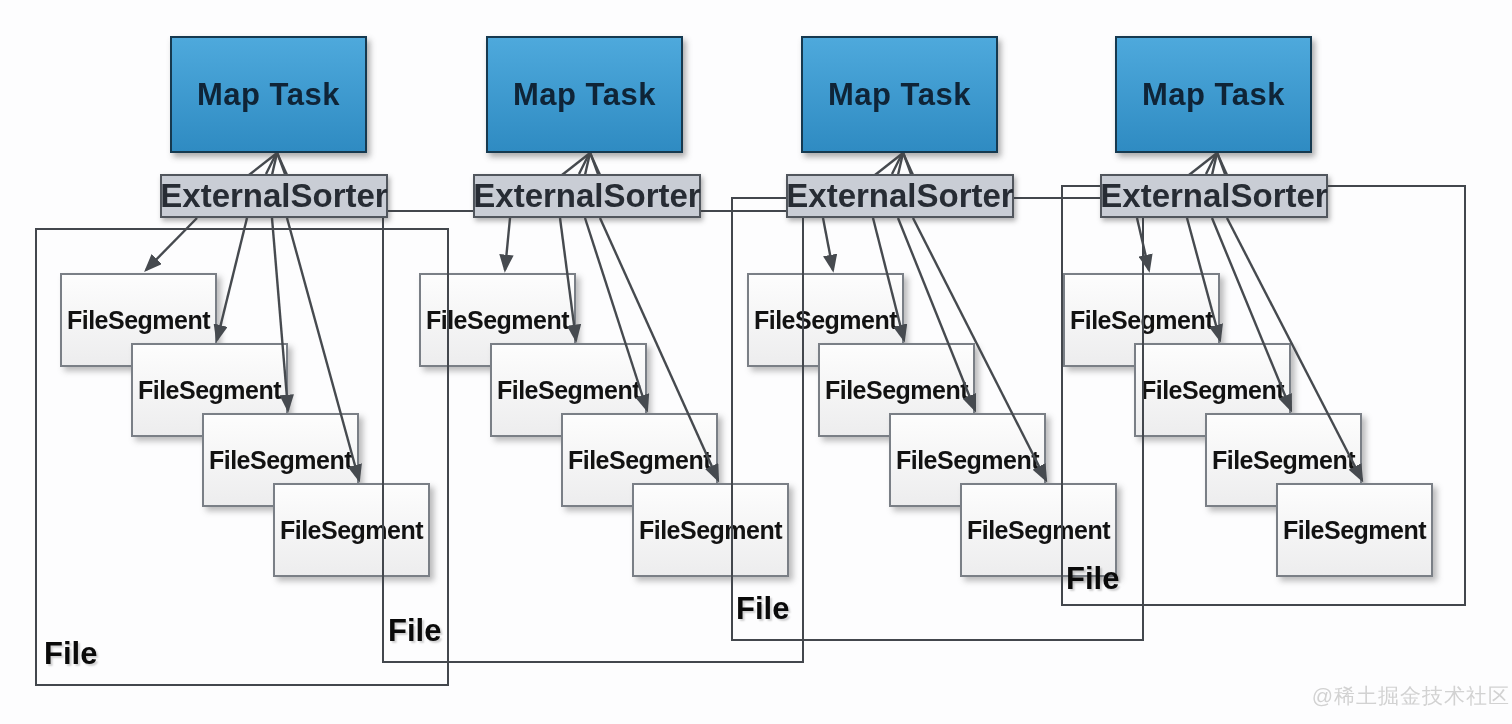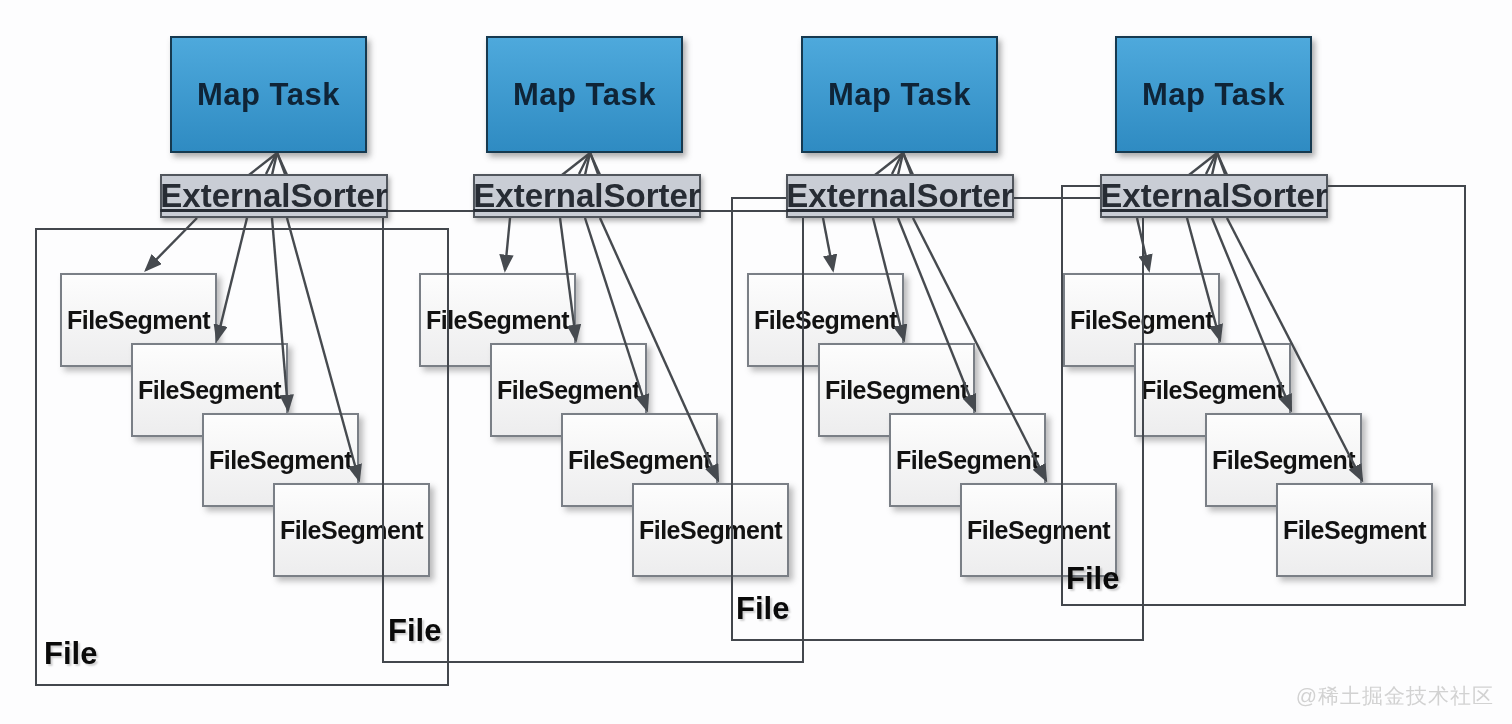--- a/index.html
+++ b/index.html
@@ -17,38 +17,37 @@
     box-shadow:3px 4px 6px rgba(70,70,70,.45);
     z-index:4;
   }
   .sorter{
     background:var(--sorter-fill,#c9cdd5);
     border:2px solid var(--sorter-border,#51565d);
     color:var(--sorter-text,#272c34);
     font-size:33px;white-space:nowrap;overflow:visible;
     box-shadow:2px 3px 5px rgba(60,60,60,.4);
     z-index:3;
-    text-decoration:underline;
   }
   .segment{
     background:linear-gradient(180deg,var(--seg-top,#fdfdfd) 0%,var(--seg-bot,#ededee) 100%);
     border:2px solid var(--seg-border,#7a7f86);
     color:var(--seg-text,#121212);
     font-size:25px;letter-spacing:-0.5px;white-space:nowrap;
     box-shadow:4px 4px 6px rgba(80,80,80,.38);
     z-index:1;
   }
   .file-label{
     position:absolute;font-weight:bold;font-size:31px;
     color:var(--file-text,#0a0a0a);z-index:3;
     text-shadow:2px 2px 2px rgba(0,0,0,.18);
   }
   #lines{position:absolute;left:0;top:0;z-index:2;pointer-events:none;}
   .watermark{
-    position:absolute;right:18px;bottom:14px;z-index:5;
+    position:absolute;right:2px;bottom:14px;z-index:5;
     font-size:21px;color:var(--wm,#d2d2d2);letter-spacing:1px;margin-left:40px;
   }
 </style>
 </head>
 <body>
 
 <div class="stage" id="stage">
   <svg id="lines" width="1512" height="724">
       <defs>
         <marker id="ah" viewBox="0 0 10 8" refX="8.5" refY="4" markerWidth="7.5" markerHeight="6" orient="auto">

